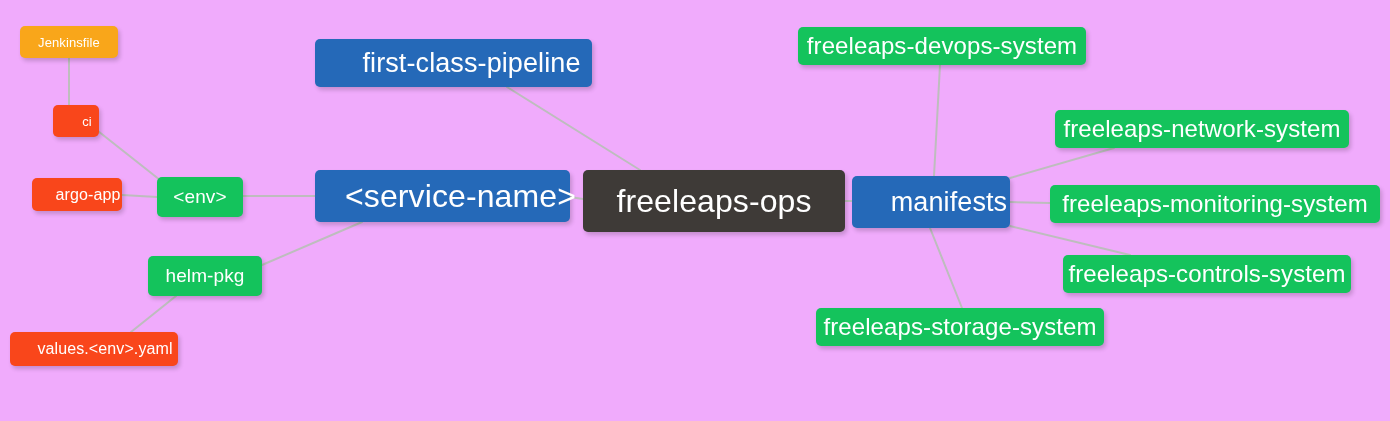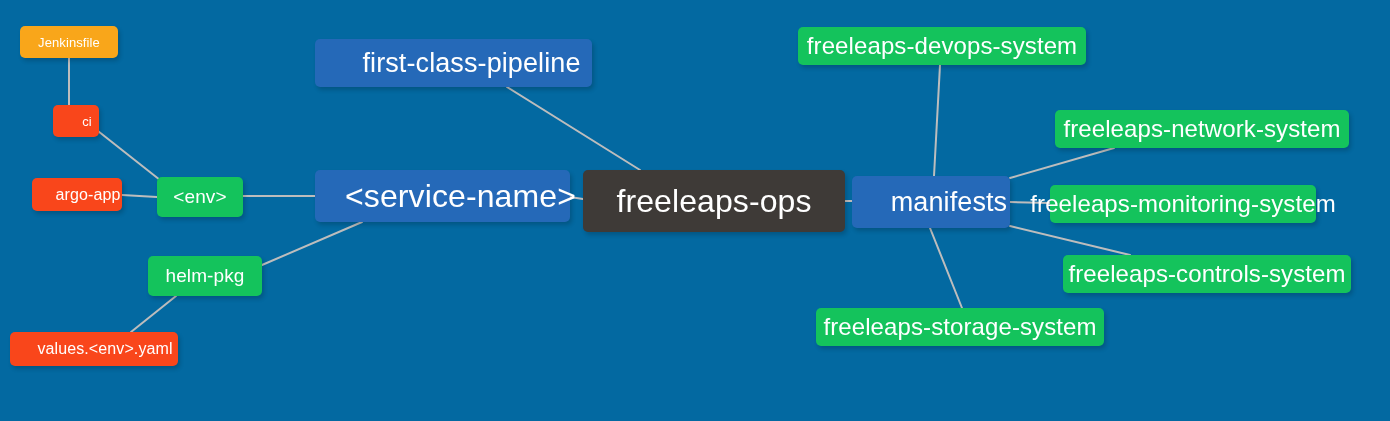--- a/index.html
+++ b/index.html
@@ -9,21 +9,21 @@
     background: #ffffff;
   }
   body {
     font-family: "Liberation Sans", sans-serif;
     -webkit-font-smoothing: antialiased;
   }
   #mindmap-canvas {
     position: relative;
     width: 1390px;
     height: 421px;
-    background: #0369a1;
+    background: #f0abfc;
     overflow: hidden;
   }
   #edge-layer {
     position: absolute;
     left: 0;
     top: 0;
     width: 1390px;
     height: 421px;
     pointer-events: none;
   }
@@ -105,21 +105,21 @@
       </div>
       <div class="mm-node c-blue s-l1" style="left: 852px; top: 176px; width: 158px; height: 52px;">
         <span>manifests</span>
       </div>
       <div class="mm-node c-green s-l2" style="left: 798px; top: 27px; width: 288px; height: 38px;">
         <span>freeleaps-devops-system</span>
       </div>
       <div class="mm-node c-green s-l2" style="left: 1055px; top: 110px; width: 294px; height: 38px;">
         <span>freeleaps-network-system</span>
       </div>
-      <div class="mm-node c-green s-l2" style="left: 1050px; top: 185px; width: 266px; height: 38px;">
+      <div class="mm-node c-green s-l2" style="left: 1050px; top: 185px; width: 330px; height: 38px;">
         <span>freeleaps-monitoring-system</span>
       </div>
       <div class="mm-node c-green s-l2" style="left: 1063px; top: 255px; width: 288px; height: 38px;">
         <span>freeleaps-controls-system</span>
       </div>
       <div class="mm-node c-green s-l2" style="left: 816px; top: 308px; width: 288px; height: 38px;">
         <span>freeleaps-storage-system</span>
       </div>
     </div>
 </div>

